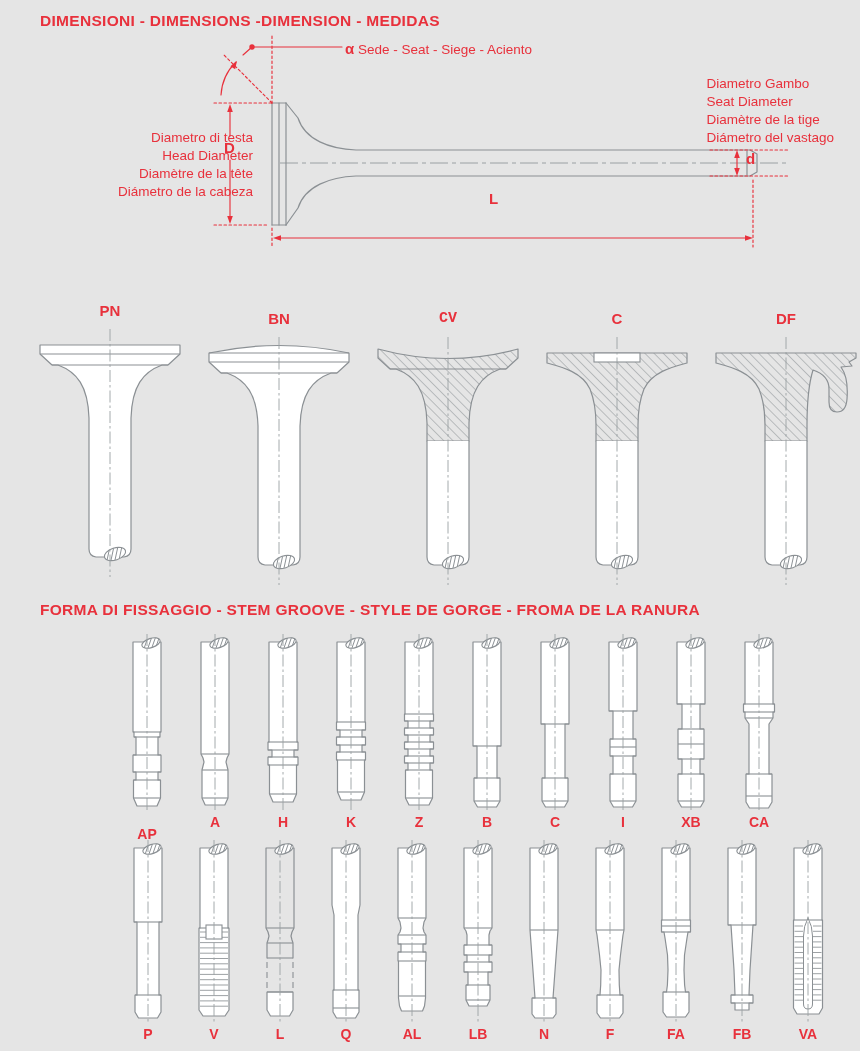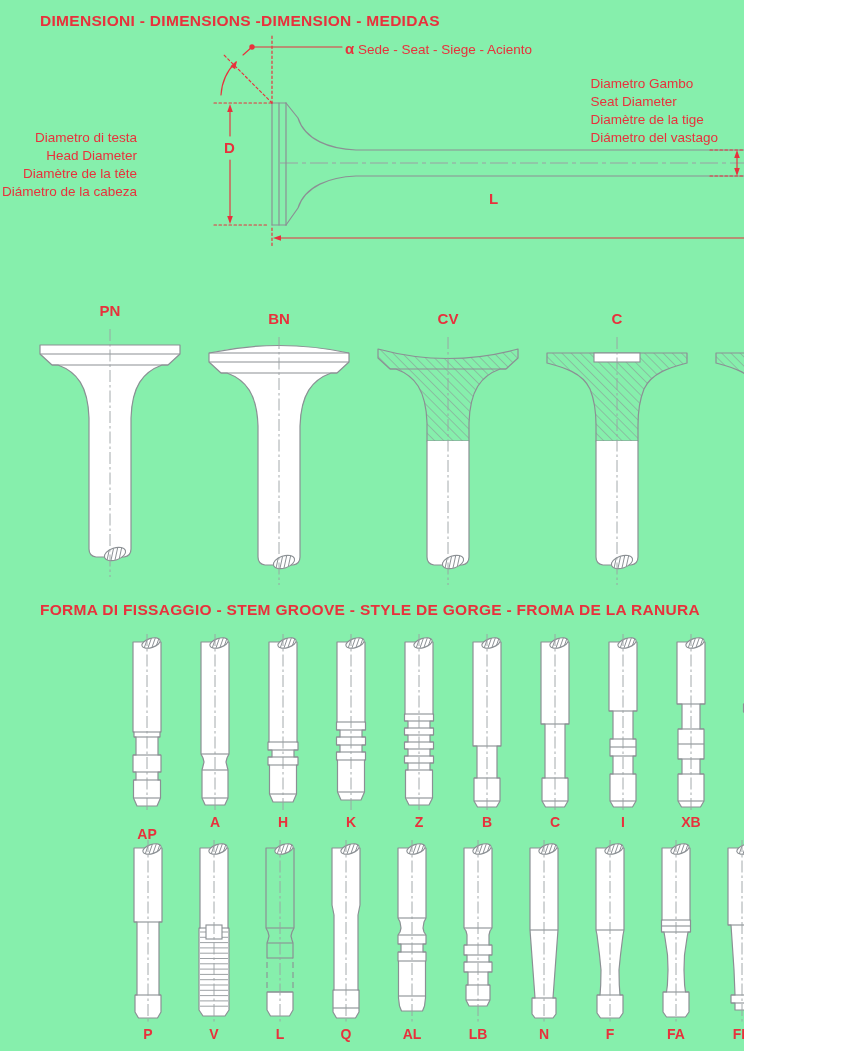--- a/index.html
+++ b/index.html
@@ -1,16 +1,16 @@
 <!DOCTYPE html>
 <html style="--accent: #e8313c;"><head>
 <meta charset="utf-8">
 <style>
   html,body{margin:0;padding:0;background:#fff;}
-  .page{position:relative;width:744px;height:1051px;background:#86efac;overflow:hidden;
+  .page{position:relative;width:860px;height:1051px;background:#e5e5e5;overflow:hidden;
         font-family:"Liberation Sans",sans-serif;}
   .sec-title{position:absolute;left:40px;font-weight:700;font-size:15.5px;
              color:var(--accent);letter-spacing:.3px;white-space:nowrap;}
   .dim-label{position:absolute;color:var(--accent);font-size:13.5px;line-height:18px;white-space:nowrap;}
   .sym{font-weight:700;font-size:15px;color:var(--accent);}
   .abs{position:absolute;}
   .code-label{color:var(--accent);font-weight:700;font-size:14px;text-align:center;}
   .head-code{font-size:15px;}
   svg{position:absolute;overflow:visible;}
   .cell{position:absolute;}
@@ -124,21 +124,21 @@
             <g clip-path="url(#be1)">
               <line x1="-11" y1="6" x2="-4" y2="-6" stroke="#8b9094" stroke-width="0.9"></line>
               <line x1="-6.5" y1="6" x2="0.5" y2="-6" stroke="#8b9094" stroke-width="0.9"></line>
               <line x1="-2" y1="6" x2="5" y2="-6" stroke="#8b9094" stroke-width="0.9"></line>
               <line x1="2.5" y1="6" x2="9.5" y2="-6" stroke="#8b9094" stroke-width="0.9"></line>
             </g>
           </g>
           <line x1="85" y1="4" x2="85" y2="252" stroke="#9aa0a3" stroke-width="0.9" stroke-dasharray="12 3 2.5 3"></line>
         </svg>
       </div>
-      <div class="cell" style="left: 363px; top: 310px; width: 170px; height: 288px;">
+      <div class="cell" style="left: 363px; top: 310px; width: 170px; height: 288px; font-family: Liberation Mono, monospace;">
         <div class="code-label head-code">CV</div>
         <svg width="170" height="260" style="position: relative; display: block; margin-top: 6px;">
           <path d="M15,16 Q85,35 155,16 L155,25 L143,36 L137,36 C118,43 107,57 106,90 L106,108 L64,108 L64,90 C63,57 52,43 33,36 L27,36 L15,25 Z" fill="url(#hatchP)" stroke="#8b9094" stroke-width="1.2" stroke-linejoin="round" stroke-linecap="round"></path>
           <line x1="27" y1="36" x2="143" y2="36" stroke="#8b9094" stroke-width="1.1"></line>
           <path d="M64,108 L64,224 Q64,231 71,232 L99,232 Q106,231 106,224 L106,108" fill="#fff" stroke="#8b9094" stroke-width="1.2" stroke-linejoin="round" stroke-linecap="round"></path>
           <g transform="translate(90,229) rotate(-18)">
             <clipPath id="be2">
               <ellipse cx="0" cy="0" rx="11" ry="6"></ellipse>
             </clipPath>
             <ellipse cx="0" cy="0" rx="11" ry="6" fill="#fff" stroke="#8b9094" stroke-width="1.1"></ellipse>

